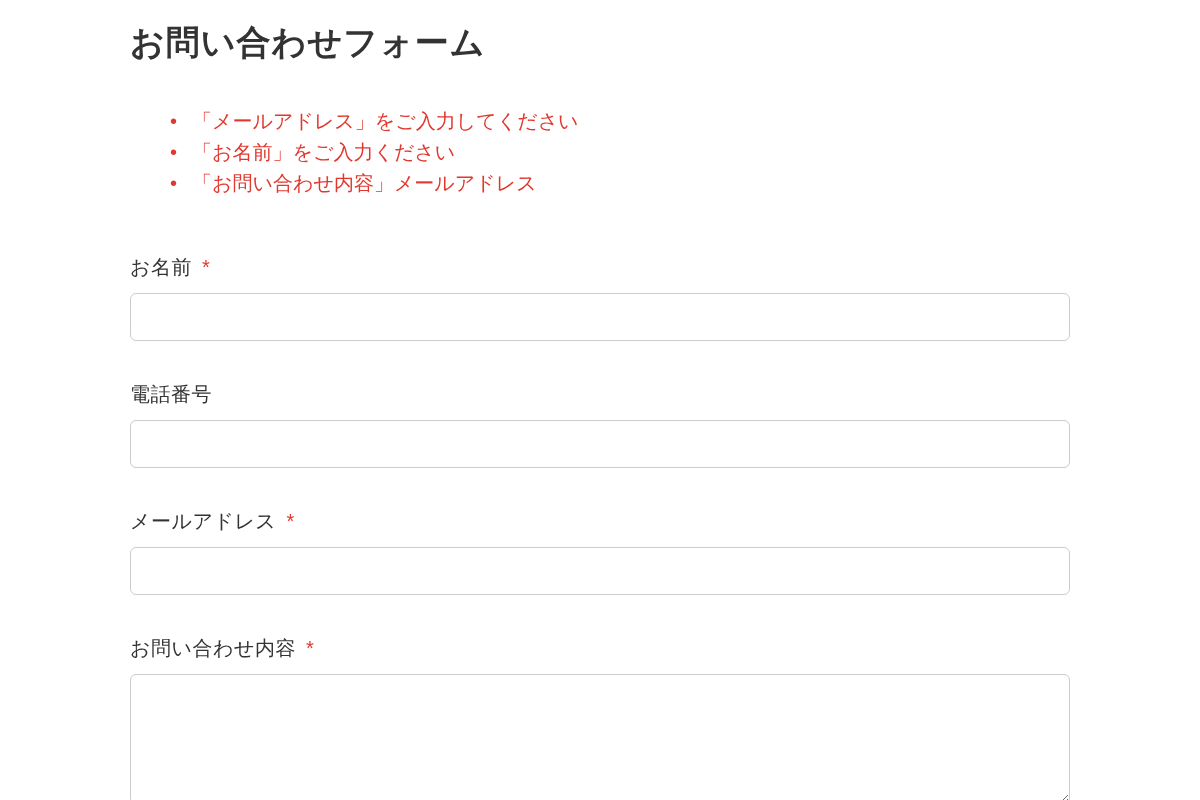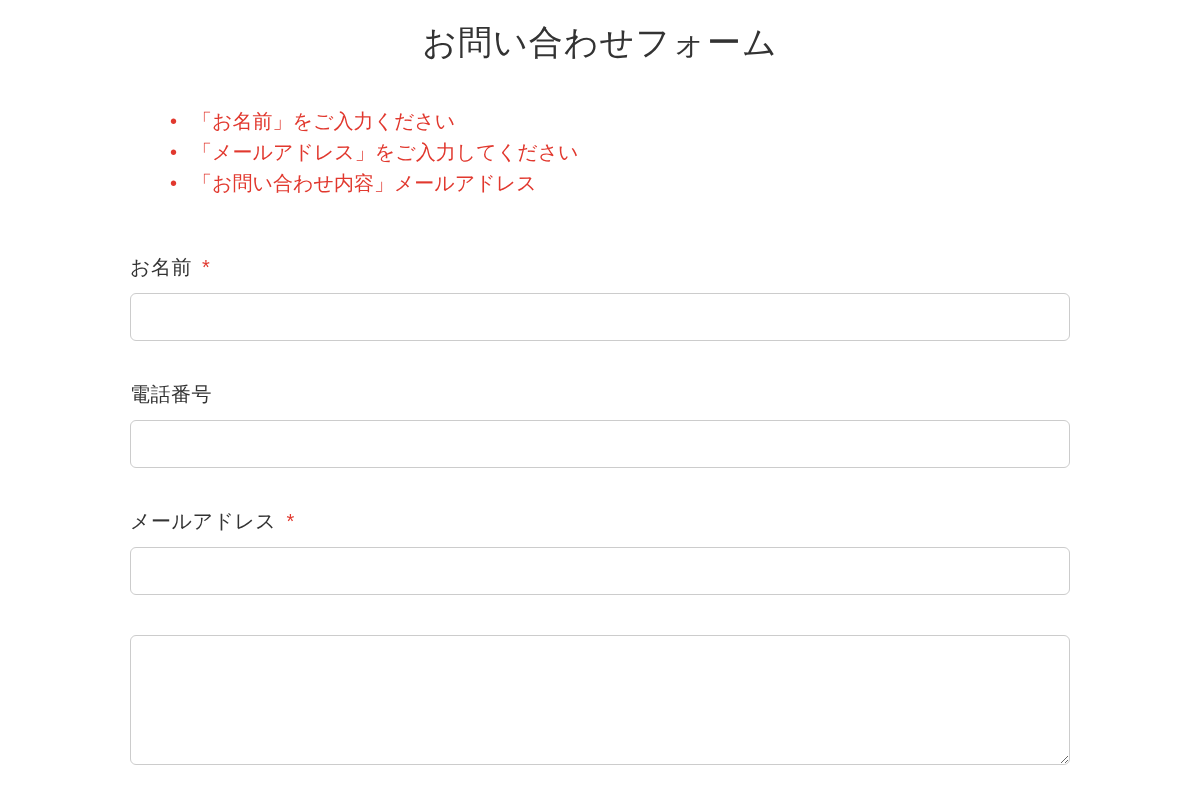--- a/index.html
+++ b/index.html
@@ -8,23 +8,22 @@
       background: #ffffff;
       color: #333333;
       width: 1200px;
       height: 800px;
       overflow: hidden;
     }
     .container {
       padding: 20px 130px 0 130px;
     }
     .form-title {
-      text-align: center;
       font-size: 34px;
-      font-weight: 400;
+      font-weight: 700;
       color: #333333;
       margin-bottom: 40px;
       letter-spacing: 1px;
     }
     .error-list {
       list-style: none;
       margin: 0 0 55px 40px;
       padding: 0;
     }
     .error-list li {
@@ -80,22 +79,22 @@
     }
   </style>
 </head>
 <body>
 
 <div class="container">
 
   <h1 class="form-title">お問い合わせフォーム</h1>
 
   <ul class="error-list">
+    <li>「メールアドレス」をご入力してください</li>
     <li>「お名前」をご入力ください</li>
-    <li>「メールアドレス」をご入力してください</li>
     <li>「お問い合わせ内容」メールアドレス</li>
   </ul>
 
   <div class="form-group">
     <label class="form-label">
       <span>お名前</span>
       <span class="required-asterisk">*</span>
     </label>
     <input type="text" class="form-input" value="" style="">
   </div>
@@ -109,16 +108,20 @@
 
   <div class="form-group">
     <label class="form-label">
       <span>メールアドレス</span>
       <span class="required-asterisk">*</span>
     </label>
     <input type="text" class="form-input" value="" style="">
   </div>
 
   <div class="form-group">
+    <label class="form-label">
+      <span>お問い合わせ内容</span>
+      <span class="required-asterisk">*</span>
+    </label>
     <textarea class="form-textarea" style=""></textarea>
   </div>
 
 </div>
 
 </body></html>

